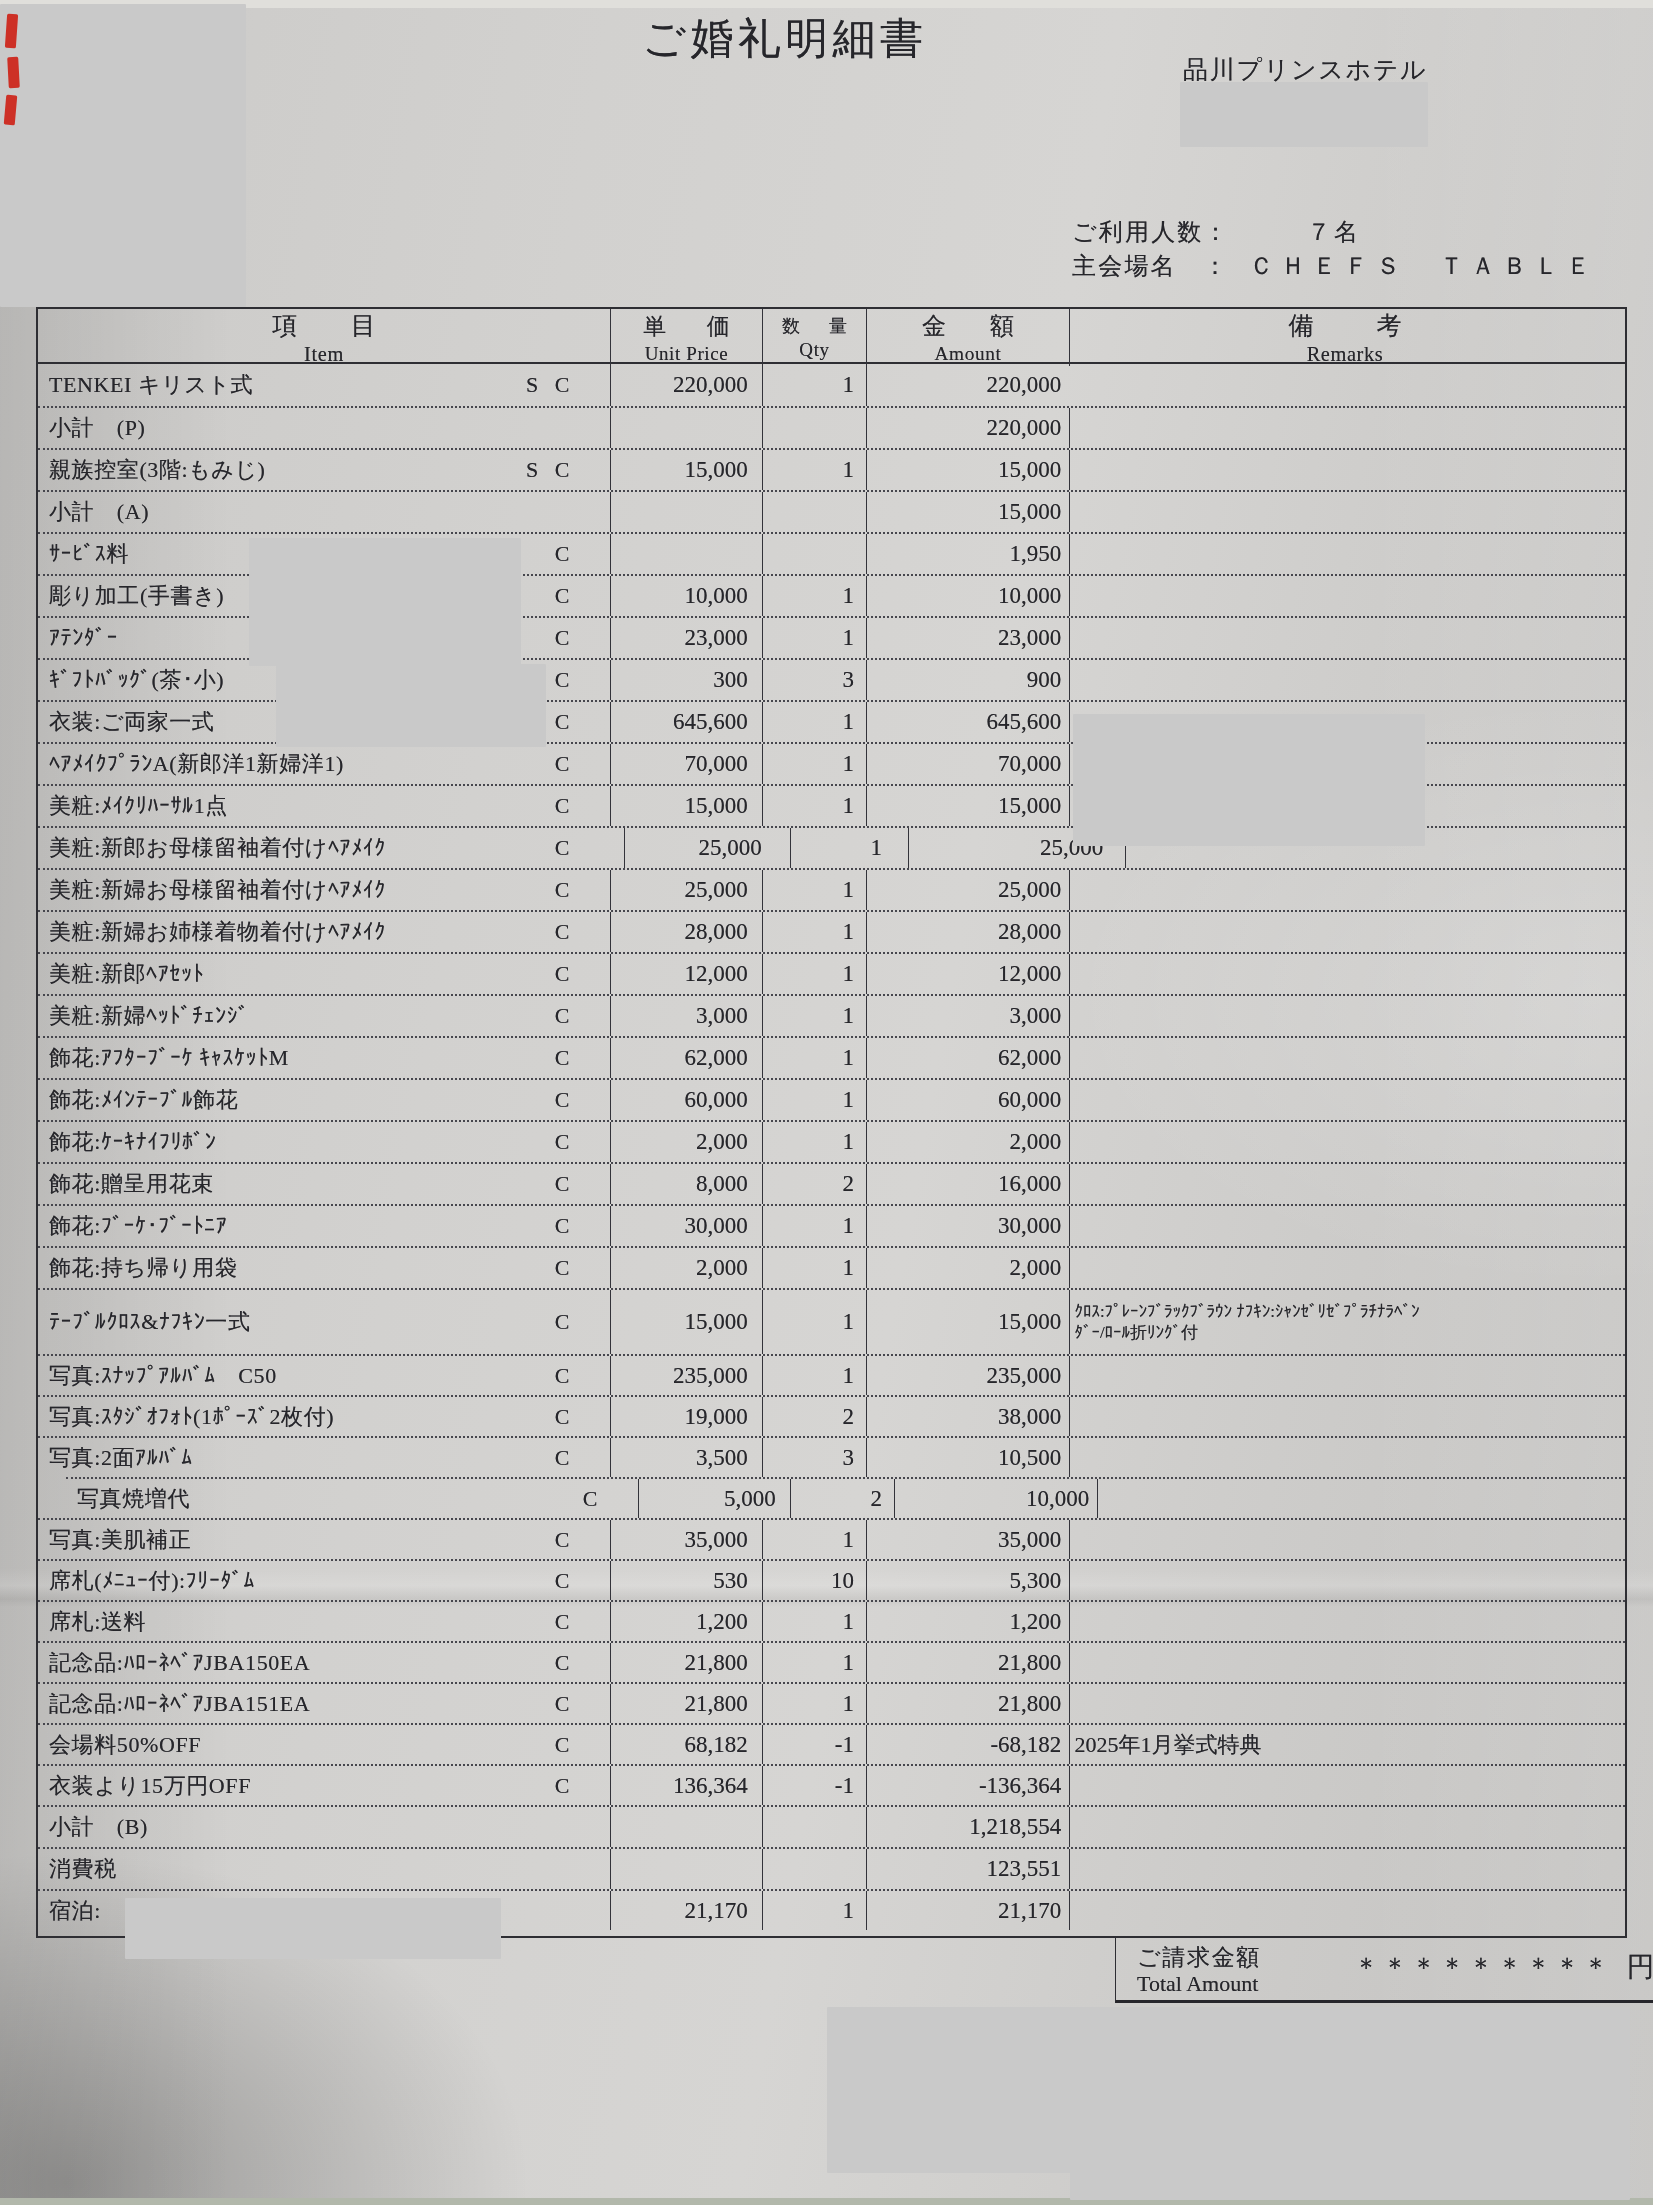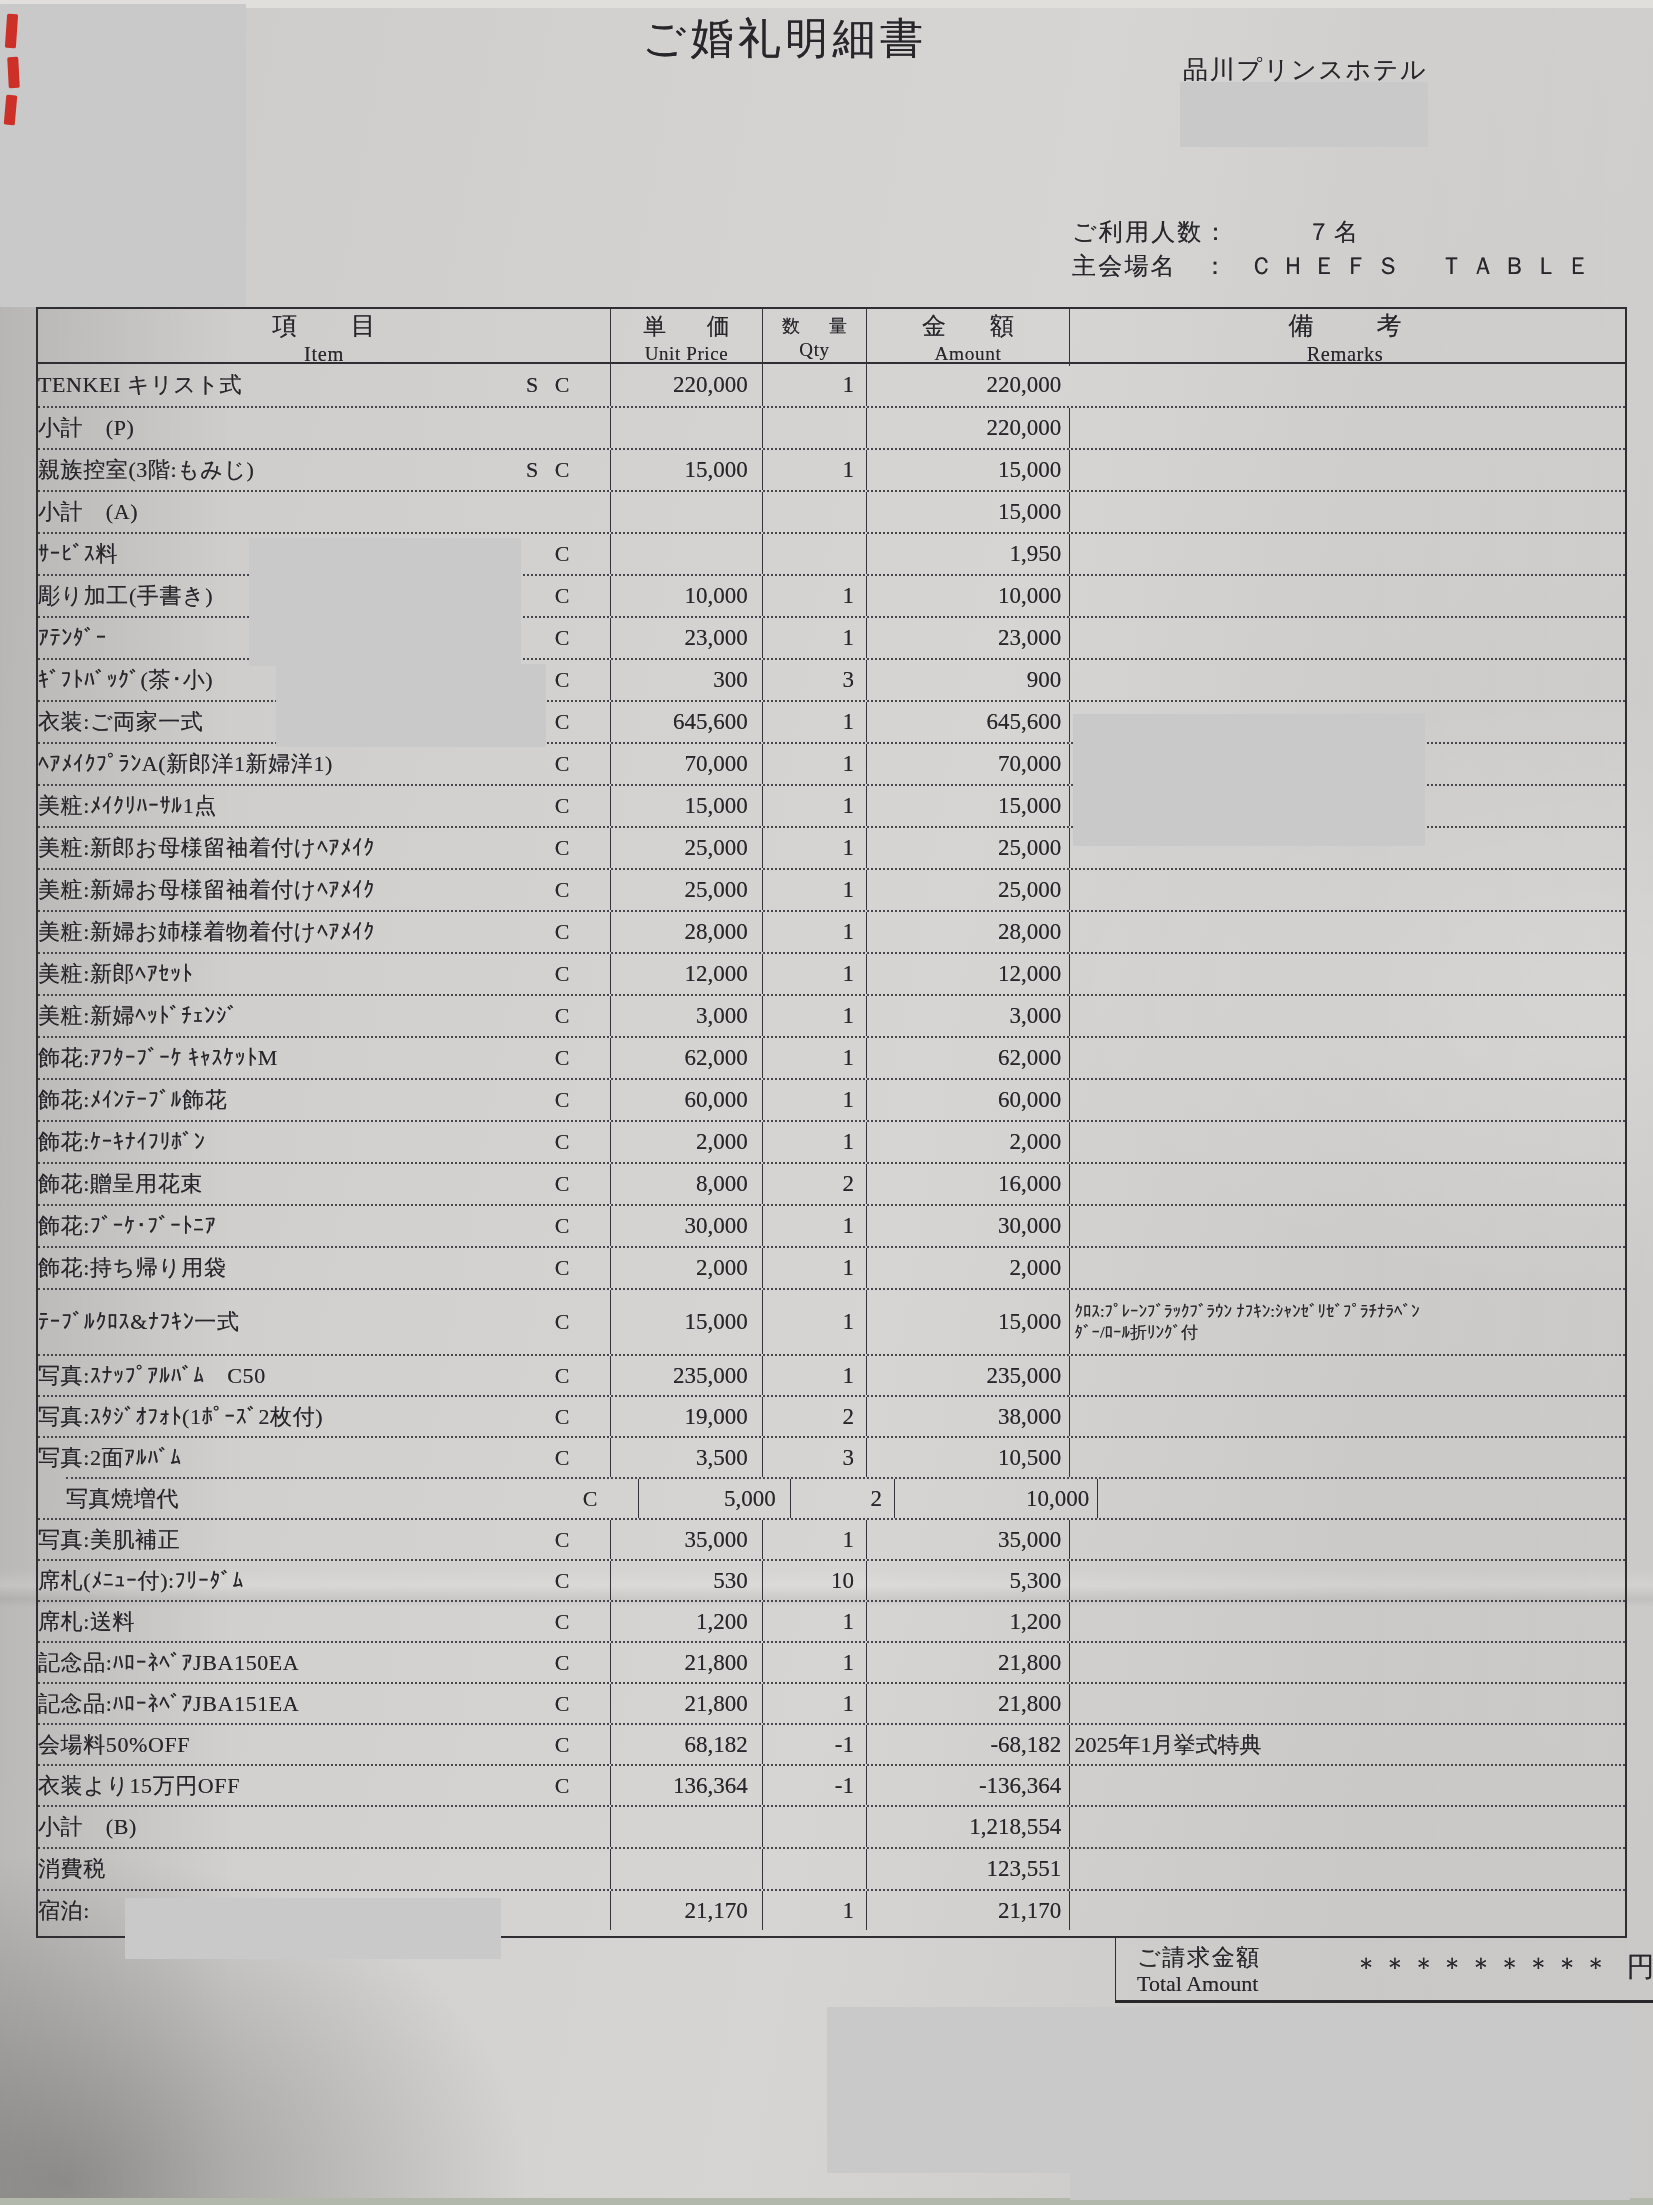--- a/index.html
+++ b/index.html
@@ -36,21 +36,21 @@
   #thead{display:grid;grid-template-columns:572px 152px 104px 203px 551px;height:55px;border-bottom:2.8px solid #2e2e33;box-sizing:border-box;}
   .hcell{text-align:center;display:flex;flex-direction:column;justify-content:center;gap:1.1px;box-sizing:border-box;}
   .hcell + .hcell{border-left:1.7px solid #33333a;}
   .h-jp{font-size:25px;letter-spacing:14.3px;text-indent:14.3px;}
   .h-en{font-size:20.4px;letter-spacing:0.6px;}
   #tbody{position:relative;}
   .trow{display:grid;grid-template-columns:572px 152px 104px 203px 551px;box-sizing:border-box;}
   .trow + .trow{border-top:2.2px dotted #46464d;}
   .tcell{position:relative;display:flex;align-items:center;box-sizing:border-box;overflow:visible;}
   .tcell + .tcell{border-left:1.7px solid #33333a;}
-  .c-item{font-size:22px;letter-spacing:0.6px;white-space:nowrap;}
+  .c-item{padding-left:11px;font-size:22px;letter-spacing:0.6px;white-space:nowrap;}
   .marker{position:absolute;right:35px;font-size:22px;letter-spacing:5.5px;}
   .c-unit,.c-qty,.c-amount{justify-content:flex-end;font-size:23px;}
   .c-unit{padding-right:14.3px;}
   .c-qty{padding-right:12px;}
   .c-amount{padding-right:7.7px;}
   .c-remarks{padding-left:4.4px;font-size:22px;flex-direction:column;align-items:flex-start;justify-content:center;}
   .remark-small{font-size:17px;line-height:21.5px;white-space:nowrap;}
   .txt{text-shadow:0 0 0.6px rgba(35,35,40,.55);}
   
   #total-box{left:1115px;top:1938px;width:551px;height:65px;border-left:1.7px solid #2e2e33;border-bottom:3.9px solid #26262b;box-sizing:border-box;}
@@ -202,21 +202,21 @@
         <div class="trow" style="height: 42px;">
           <div class="tcell c-item">
             <span class="txt">美粧:ﾒｲｸﾘﾊｰｻﾙ1点</span>
             <span class="marker txt">C</span>
           </div>
           <div class="tcell c-unit txt">15,000</div>
           <div class="tcell c-qty txt">1</div>
           <div class="tcell c-amount txt">15,000</div>
           <div class="tcell c-remarks"></div>
         </div>
-        <div class="trow" style="height: 42px;">
+        <div class="trow" style="height: 42px; gap: 14px;">
           <div class="tcell c-item">
             <span class="txt">美粧:新郎お母様留袖着付けﾍｱﾒｲｸ</span>
             <span class="marker txt">C</span>
           </div>
           <div class="tcell c-unit txt">25,000</div>
           <div class="tcell c-qty txt">1</div>
           <div class="tcell c-amount txt">25,000</div>
           <div class="tcell c-remarks"></div>
         </div>
         <div class="trow" style="height: 42px;">

